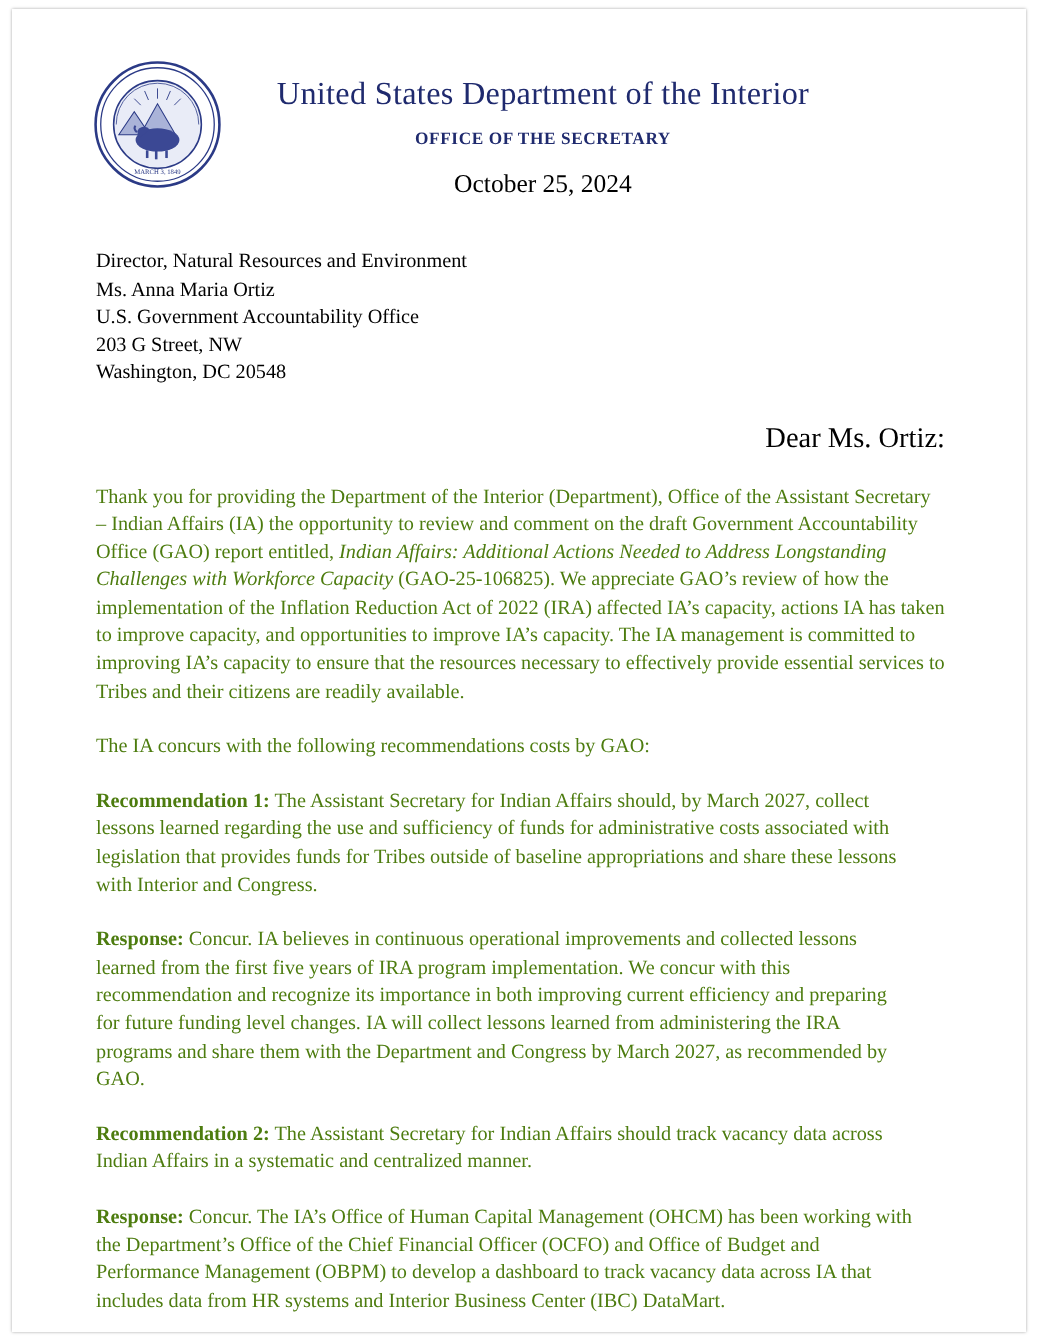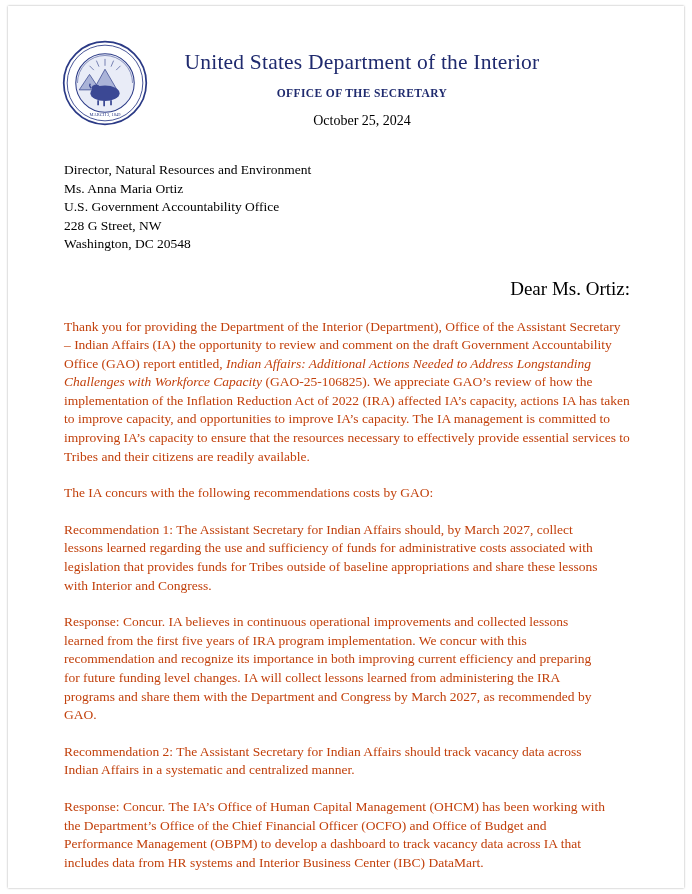--- a/index.html
+++ b/index.html
@@ -64,21 +64,21 @@
     padding-left: 30px;
   }
   .city-line {
     font-size: 8.5px;
     font-weight: bold;
     color: #1f2a6e;
     margin-top: 2px;
     padding-left: 30px;
   }
   .date-line {
-    font-size: 14px;
+    font-size: 17px;
     color: #000;
     margin-top: 14px;
     padding-left: 30px;
   }
 
   
   .addressee {
     margin-top: 32px;
     font-size: 13.5px;
     line-height: 18.5px;
@@ -87,25 +87,25 @@
   .salutation {
     margin-top: 24px;
     font-size: 19px;
     color: #000;
     text-align: right;
   }
   p.body-para {
     margin: 18px 0 0 0;
     font-size: 13.5px;
     line-height: 18.6px;
-    color: #c2410c;
+    color: #4d7c0f;
     text-align: left;
   }
   .italic { font-style: italic; }
-  .bold { font-weight: normal; }
+  .bold { font-weight: bold; }
 
   .indented {
     margin-left: 22px;
     width: 544px;
   }
   .block-gap { margin-top: 17px; }
 </style>
 </head>
 <body>
 
@@ -144,21 +144,21 @@
 
         <div class="dept-title">United States Department of the Interior</div>
         <div class="office-line">OFFICE OF THE SECRETARY</div>
         <div class="date-line">October 25, 2024</div>
       </div>
 
       <div class="addressee">
         <div>Director, Natural Resources and Environment</div>
         <div>Ms. Anna Maria Ortiz</div>
         <div>U.S. Government Accountability Office</div>
-        <div>228 G Street, NW</div>
+        <div>203 G Street, NW</div>
         <div>Washington, DC  20548</div>
       </div>
 
       <div class="salutation">Dear Ms. Ortiz:</div>
 
       <p class="body-para"><span>Thank you for providing the Department of the Interior (Department), Office of the Assistant Secretary – Indian Affairs (IA) the opportunity to review and comment on the draft Government Accountability Office (GAO) report entitled, </span><span class="italic">Indian Affairs: Additional Actions Needed to Address Longstanding Challenges with Workforce Capacity</span><span> (GAO-25-106825).  We appreciate GAO’s review of how the implementation of the Inflation Reduction Act of 2022 (IRA) affected IA’s capacity, actions IA has taken to improve capacity, and opportunities to improve IA’s capacity.  The IA management is committed to improving IA’s capacity to ensure that the resources necessary to effectively provide essential services to Tribes and their citizens are readily available.</span></p>
 
       <p class="body-para">The IA concurs with the following recommendations costs by GAO:</p>
 
       <p class="body-para indented block-gap"><span class="bold">Recommendation 1:</span><span>  The Assistant Secretary for Indian Affairs should, by March 2027, collect lessons learned regarding the use and sufficiency of funds for administrative costs associated with legislation that provides funds for Tribes outside of baseline appropriations and share these lessons with Interior and Congress.</span></p>

